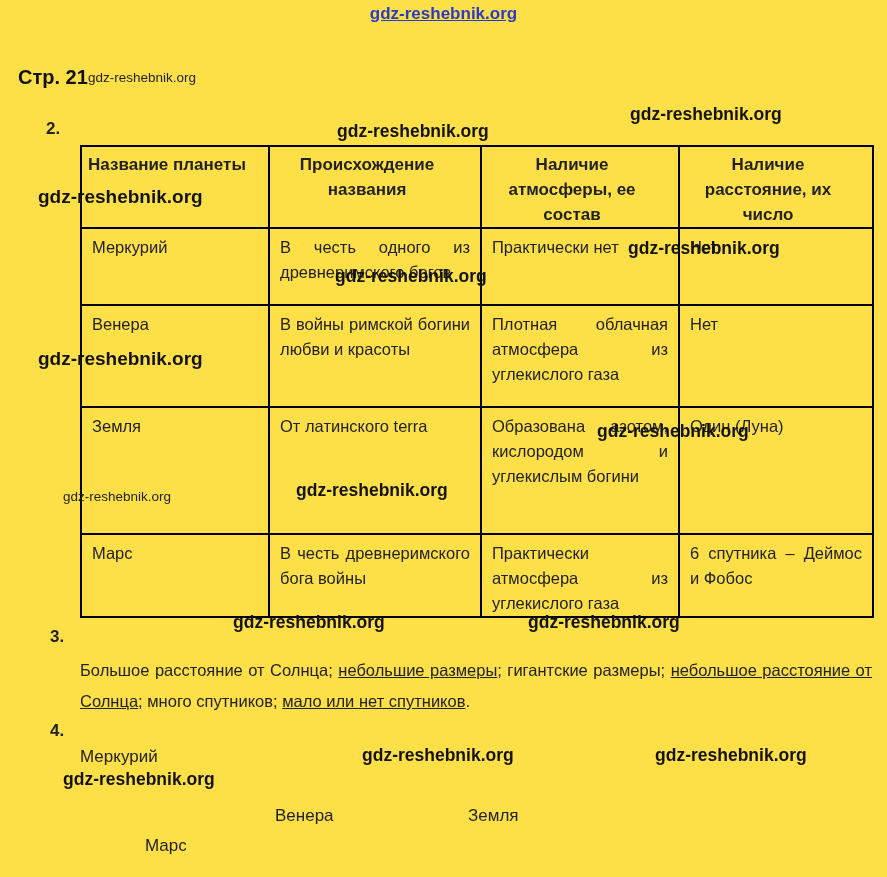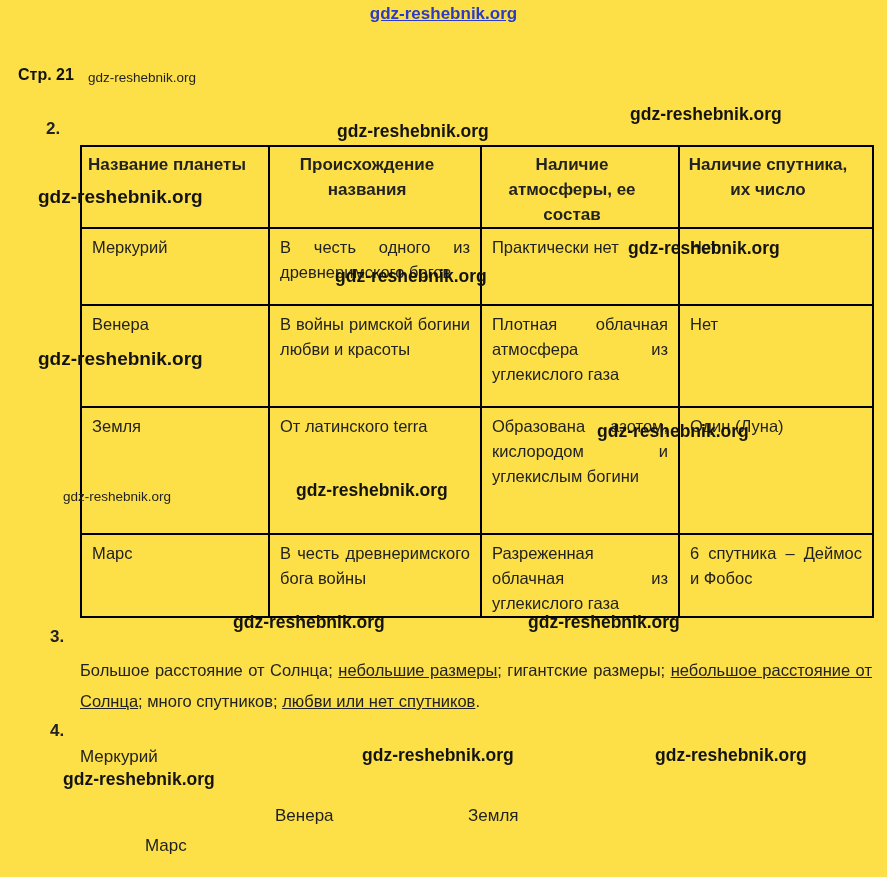--- a/index.html
+++ b/index.html
@@ -28,21 +28,21 @@
     text-decoration: underline;
     cursor: pointer;
     z-index: 6;
     white-space: nowrap;
   }
 
   .page-label {
     position: absolute;
     left: 18px;
     top: 66px;
-    font-size: 16px;
+    font-size: 20px;
     font-weight: 700;
     color: #111;
   }
 
   
   .wm {
     position: absolute;
     font-size: 17.5px;
     font-weight: 700;
     color: #131313;
@@ -170,21 +170,21 @@
       <col style="width:188px">
         <col style="width:212px">
         <col style="width:198px">
         <col style="width:194px">
     </colgroup>
     <thead>
       <tr>
         <th>Название планеты</th>
         <th>Происхождение названия</th>
         <th>Наличие атмосферы, ее состав</th>
-        <th>Наличие спутника, их число</th>
+        <th>Наличие расстояние, их число</th>
       </tr>
     </thead>
     <tbody>
       <tr class="r1">
         <td class="first">Меркурий</td>
         <td>В честь одного из древнеримского богов</td>
         <td>Практически нет</td>
         <td>Нет</td>
       </tr>
       <tr class="r2">
@@ -195,29 +195,29 @@
       </tr>
       <tr class="r3">
         <td class="first">Земля</td>
         <td>От латинского terra</td>
         <td>Образована азотом, кислородом и углекислым богини</td>
         <td>Один (Луна)</td>
       </tr>
       <tr class="r4">
         <td class="first">Марс</td>
         <td>В честь древнеримского бога войны</td>
-        <td>Разреженная облачная из углекислого газа</td>
+        <td>Практически атмосфера из углекислого газа</td>
         <td>6 спутника – Деймос и Фобос</td>
       </tr>
     </tbody>
   </table>
 
   <div class="q-num q-3">3.</div>
 
-  <p class="answer3"><span>Большое расстояние от Солнца; </span><span class="u">небольшие размеры</span><span>; гигантские размеры; </span><span class="u">небольшое расстояние от Солнца</span><span>; много спутников; </span><span class="u">любви или нет спутников</span><span>.</span></p>
+  <p class="answer3"><span>Большое расстояние от Солнца; </span><span class="u">небольшие размеры</span><span>; гигантские размеры; </span><span class="u">небольшое расстояние от Солнца</span><span>; много спутников; </span><span class="u">мало или нет спутников</span><span>.</span></p>
 
   <div class="q-num q-4">4.</div>
 
   <span class="item item-mercury">Меркурий</span>
   <span class="item item-venus">Венера</span>
   <span class="item item-earth">Земля</span>
   <span class="item item-mars">Марс</span>
 
 </div>
 

